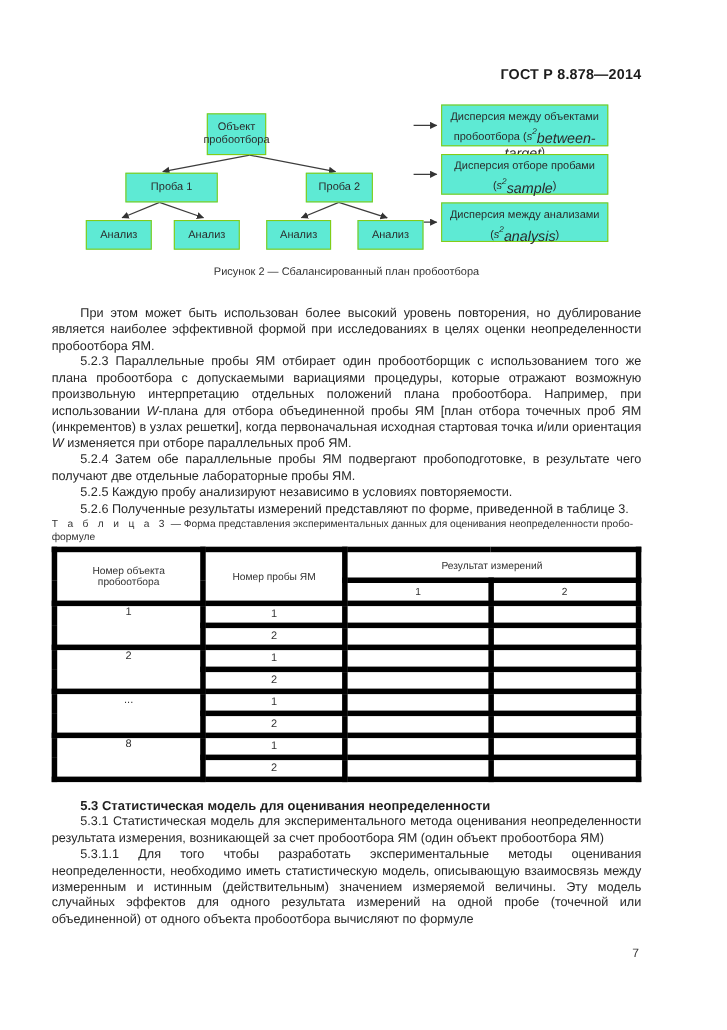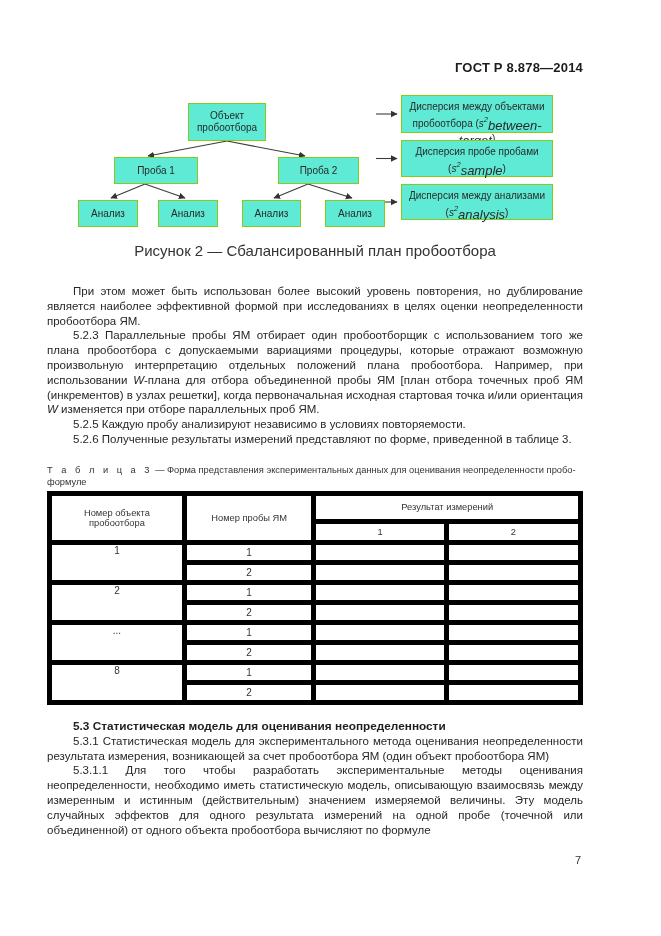--- a/index.html
+++ b/index.html
@@ -13,45 +13,45 @@
 
   
   .diagram{position:relative;height:140px;margin-top:18px;}
   .diagram svg{position:absolute;left:0;top:0;}
   .dbox{
     position:absolute;border:1px solid #84cc16;background:#5eead4;
     display:flex;align-items:center;justify-content:center;
     text-align:center;font-size:10px;line-height:12px;color:#2a2a2a;
     box-sizing:border-box;padding:1px 2px;
   }
-  .b-obj{left:141px;top:10px;width:78px;height:38px;}
+  .b-obj{left:141px;top:10px;width:54px;height:38px;}
   .b-s1{left:67px;top:64px;width:84px;height:27px;}
-  .b-s2{left:231px;top:64px;width:81px;height:27px;}
+  .b-s2{left:231px;top:64px;width:61px;height:27px;}
   .b-a1{left:31px;top:107px;width:60px;height:27px;}
   .b-a2{left:111px;top:107px;width:60px;height:27px;}
   .b-a3{left:195px;top:107px;width:59px;height:27px;}
   .b-a4{left:278px;top:107px;width:60px;height:27px;}
   .vbox{left:354px;width:152px;display:block;padding-top:4px;}
   .b-v1{top:2px;height:38px;}
   .b-v2{top:47px;height:37px;}
   .b-v3{top:91px;height:36px;}
   .vbox .vl{line-height:13px;}
   .sym{font-style:italic;}
   .vbox sup{font-size:7.5px;vertical-align:5px;font-style:italic;}
   .vbox sub{font-size:13px;vertical-align:-3px;font-style:italic;letter-spacing:0;}
 
-  .fig-caption{text-align:center;font-size:15px;color:#333;margin-top:9px;}
+  .fig-caption{text-align:center;font-size:10px;color:#333;margin-top:9px;}
 
   
   .body-text{margin-top:25px;}
   p.bp{margin:0;font-size:11.5px;line-height:14.8px;text-align:justify;text-indent:26px;color:#272727;}
   p.bp i{font-style:italic;}
 
   
-  .tbl-caption{margin-top:17px;font-size:9.3px;line-height:12px;color:#333;}
+  .tbl-caption{margin-top:0;font-size:9.3px;line-height:12px;color:#333;}
   .tbl-caption .sp{letter-spacing:3px;}
   table.data-table{border-collapse:collapse;width:536px;margin-top:3px;table-layout:fixed;}
   table.data-table th,table.data-table td{
     border:5px solid #000000;font-weight:normal;text-align:center;
     font-size:9.3px;color:#333;padding:0 3px;box-sizing:border-box;
   }
   table.data-table thead tr.h1 th{height:28px;}
   table.data-table thead tr.h2 th{height:21px;}
   th.hb{border-bottom:2.5px solid #000;}
   table.data-table tbody td{height:20px;font-size:10px;}
@@ -109,34 +109,35 @@
       </div>
     <div class="dbox b-a4">
         <span>Анализ</span>
       </div>
 
     <div class="dbox vbox b-v1">
       <div class="vl">Дисперсия между объектами</div>
       <div class="vl"><span>пробоотбора (</span><span class="sym">s</span><sup>2</sup><sub>between-target</sub><span>)</span></div>
     </div>
     <div class="dbox vbox b-v2">
-      <div class="vl">Дисперсия пробе пробами</div>
+      <div class="vl">Дисперсия отборе пробами</div>
       <div class="vl"><span>(</span><span class="sym">s</span><sup>2</sup><sub>sample</sub><span>)</span></div>
     </div>
     <div class="dbox vbox b-v3">
       <div class="vl">Дисперсия между анализами</div>
       <div class="vl"><span>(</span><span class="sym">s</span><sup>2</sup><sub>analysis</sub><span>)</span></div>
     </div>
   </div>
 
   <div class="fig-caption">Рисунок 2 — Сбалансированный план пробоотбора</div>
 
   <div class="body-text">
     <p class="bp">При этом может быть использован более высокий уровень повторения, но дублирование является наиболее эффективной формой при исследованиях в целях оценки неопределенности пробоотбора ЯМ.</p>
     <p class="bp"><span>5.2.3 Параллельные пробы ЯМ отбирает один пробоотборщик с использованием того же плана пробоотбора с допускаемыми вариациями процедуры, которые отражают возможную произвольную интерпретацию отдельных положений плана пробоотбора. Например, при использовании </span><i>W</i><span>-плана для отбора объединенной пробы ЯМ [план отбора точечных проб ЯМ (инкрементов) в узлах решетки], когда первоначальная исходная стартовая точка и/или ориентация </span><i>W</i><span> изменяется при отборе параллельных проб ЯМ.</span></p>
+    <p class="bp">5.2.4 Затем обе параллельные пробы ЯМ подвергают пробоподготовке, в результате чего получают две отдельные лабораторные пробы ЯМ.</p>
     <p class="bp">5.2.5 Каждую пробу анализируют независимо в условиях повторяемости.</p>
     <p class="bp">5.2.6 Полученные результаты измерений представляют по форме, приведенной в таблице 3.</p>
   </div>
 
   <div class="tbl-caption">
     <div><span class="sp">Т а б л и ц а  3</span><span> — Форма представления экспериментальных данных для оценивания неопределенности пробо-</span></div>
     <div>формуле</div>
   </div>
 
   <table class="data-table">

